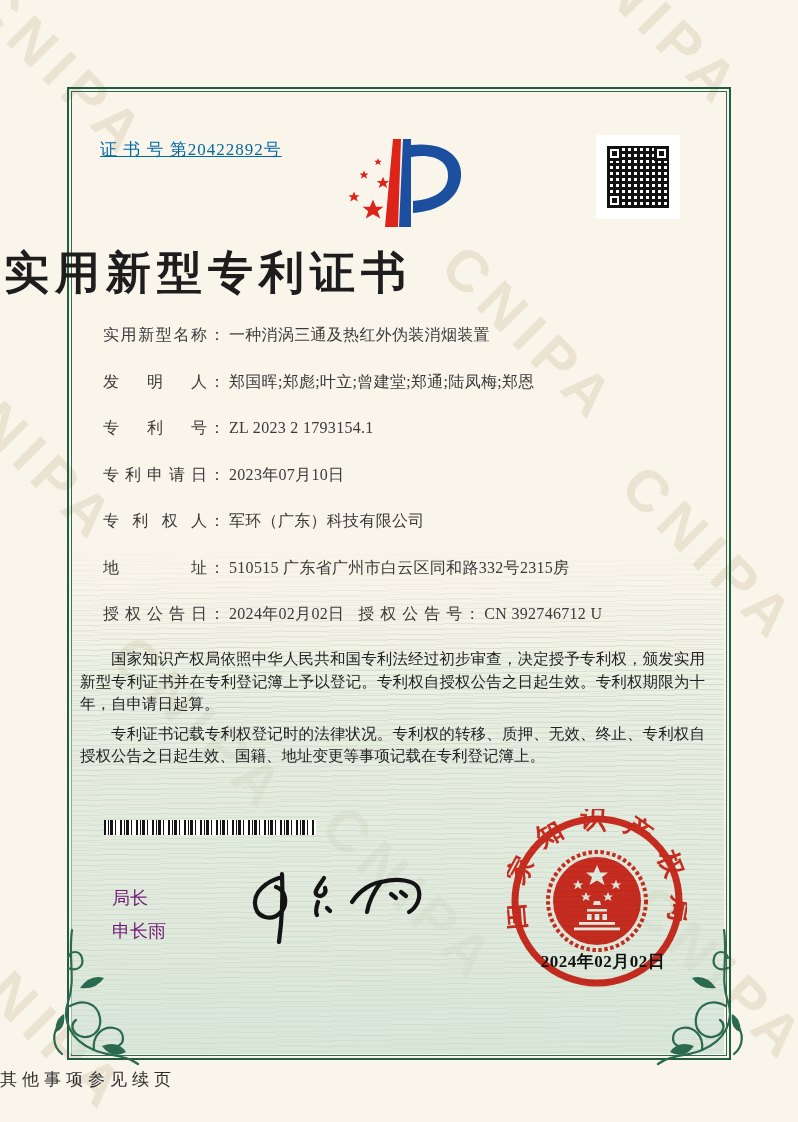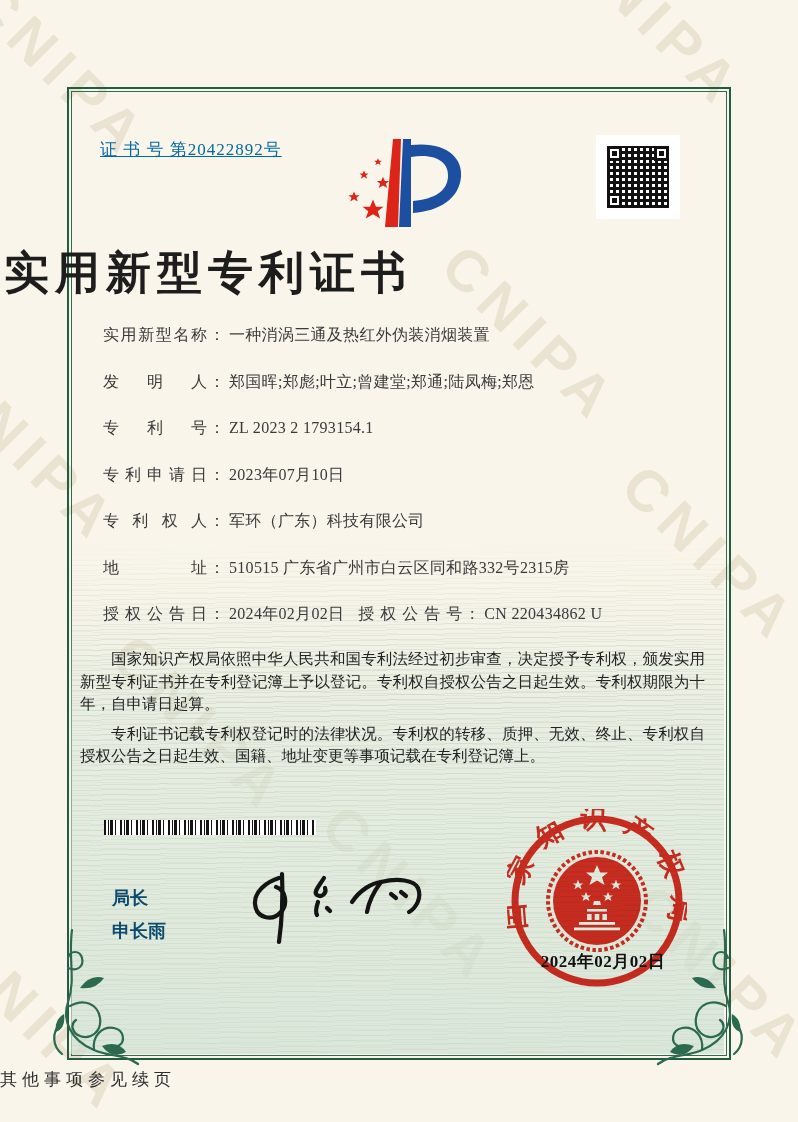--- a/index.html
+++ b/index.html
@@ -68,21 +68,21 @@
     color:#222;text-align:justify;z-index:2;}
   .paras p{margin:0 0 7px 0;text-indent:2em;}
   
   .barcode{
     position:absolute;left:104px;top:820px;width:212px;height:15px;z-index:2;
     background:repeating-linear-gradient(90deg,
       #151515 0 2px,#fff 2px 4px,#151515 4px 5px,#fff 5px 6px,
       #151515 6px 9px,#fff 9px 11px,#151515 11px 12px,#fff 12px 16px);
   }
   .duty{position:absolute;left:112px;font-family:"Liberation Sans","DejaVu Sans",sans-serif;
-    font-size:18px;font-weight:700;color:#0c4a6e;z-index:2;}
+    font-size:18px;font-weight:400;color:#701a75;z-index:2;}
   .duty.t{top:886px;} .duty.n{top:919px;}
   .signature{position:absolute;left:228px;top:838px;width:210px;height:120px;z-index:2;}
   .seal{position:absolute;left:507px;top:809px;width:180px;height:180px;z-index:3;mix-blend-mode:multiply;opacity:.95;}
   .seal-date{position:absolute;left:528px;top:950px;width:150px;text-align:center;
     font-size:17px;font-weight:bold;color:#111;z-index:4;letter-spacing:0.5px;}
   
   .page-info{position:absolute;left:0;top:1024px;width:100%;text-align:center;font-size:14px;color:#222;z-index:2;}
   .cont-note{position:absolute;left:0;top:1068px;width:100%;text-align:left;font-size:17px;
     letter-spacing:5px;color:#2e2e2e;z-index:2;}
 </style>
@@ -177,21 +177,21 @@
     <div class="frow">
       <span class="flabel">专利申请日</span><span class="fcolon">：</span><span class="fvalue">2023年07月10日</span>
     </div>
     <div class="frow">
       <span class="flabel">专利权人</span><span class="fcolon">：</span><span class="fvalue">军环（广东）科技有限公司</span>
     </div>
     <div class="frow">
       <span class="flabel">地址</span><span class="fcolon">：</span><span class="fvalue">510515 广东省广州市白云区同和路332号2315房</span>
     </div>
     <div class="frow">
-      <span class="flabel">授权公告日</span><span class="fcolon">：</span><span class="fvalue">2024年02月02日</span><span class="pair2"><span class="flabel">授权公告号</span><span class="fcolon">：</span><span class="fvalue">CN 220434862 U</span></span>
+      <span class="flabel">授权公告日</span><span class="fcolon">：</span><span class="fvalue">2024年02月02日</span><span class="pair2"><span class="flabel">授权公告号</span><span class="fcolon">：</span><span class="fvalue">CN 392746712 U</span></span>
     </div>
   </div>
 
   <div class="paras">
     <p>国家知识产权局依照中华人民共和国专利法经过初步审查，决定授予专利权，颁发实用新型专利证书并在专利登记簿上予以登记。专利权自授权公告之日起生效。专利权期限为十年，自申请日起算。</p>
     <p>专利证书记载专利权登记时的法律状况。专利权的转移、质押、无效、终止、专利权自授权公告之日起生效、国籍、地址变更等事项记载在专利登记簿上。</p>
   </div>
 
   <div class="barcode"></div>
 

